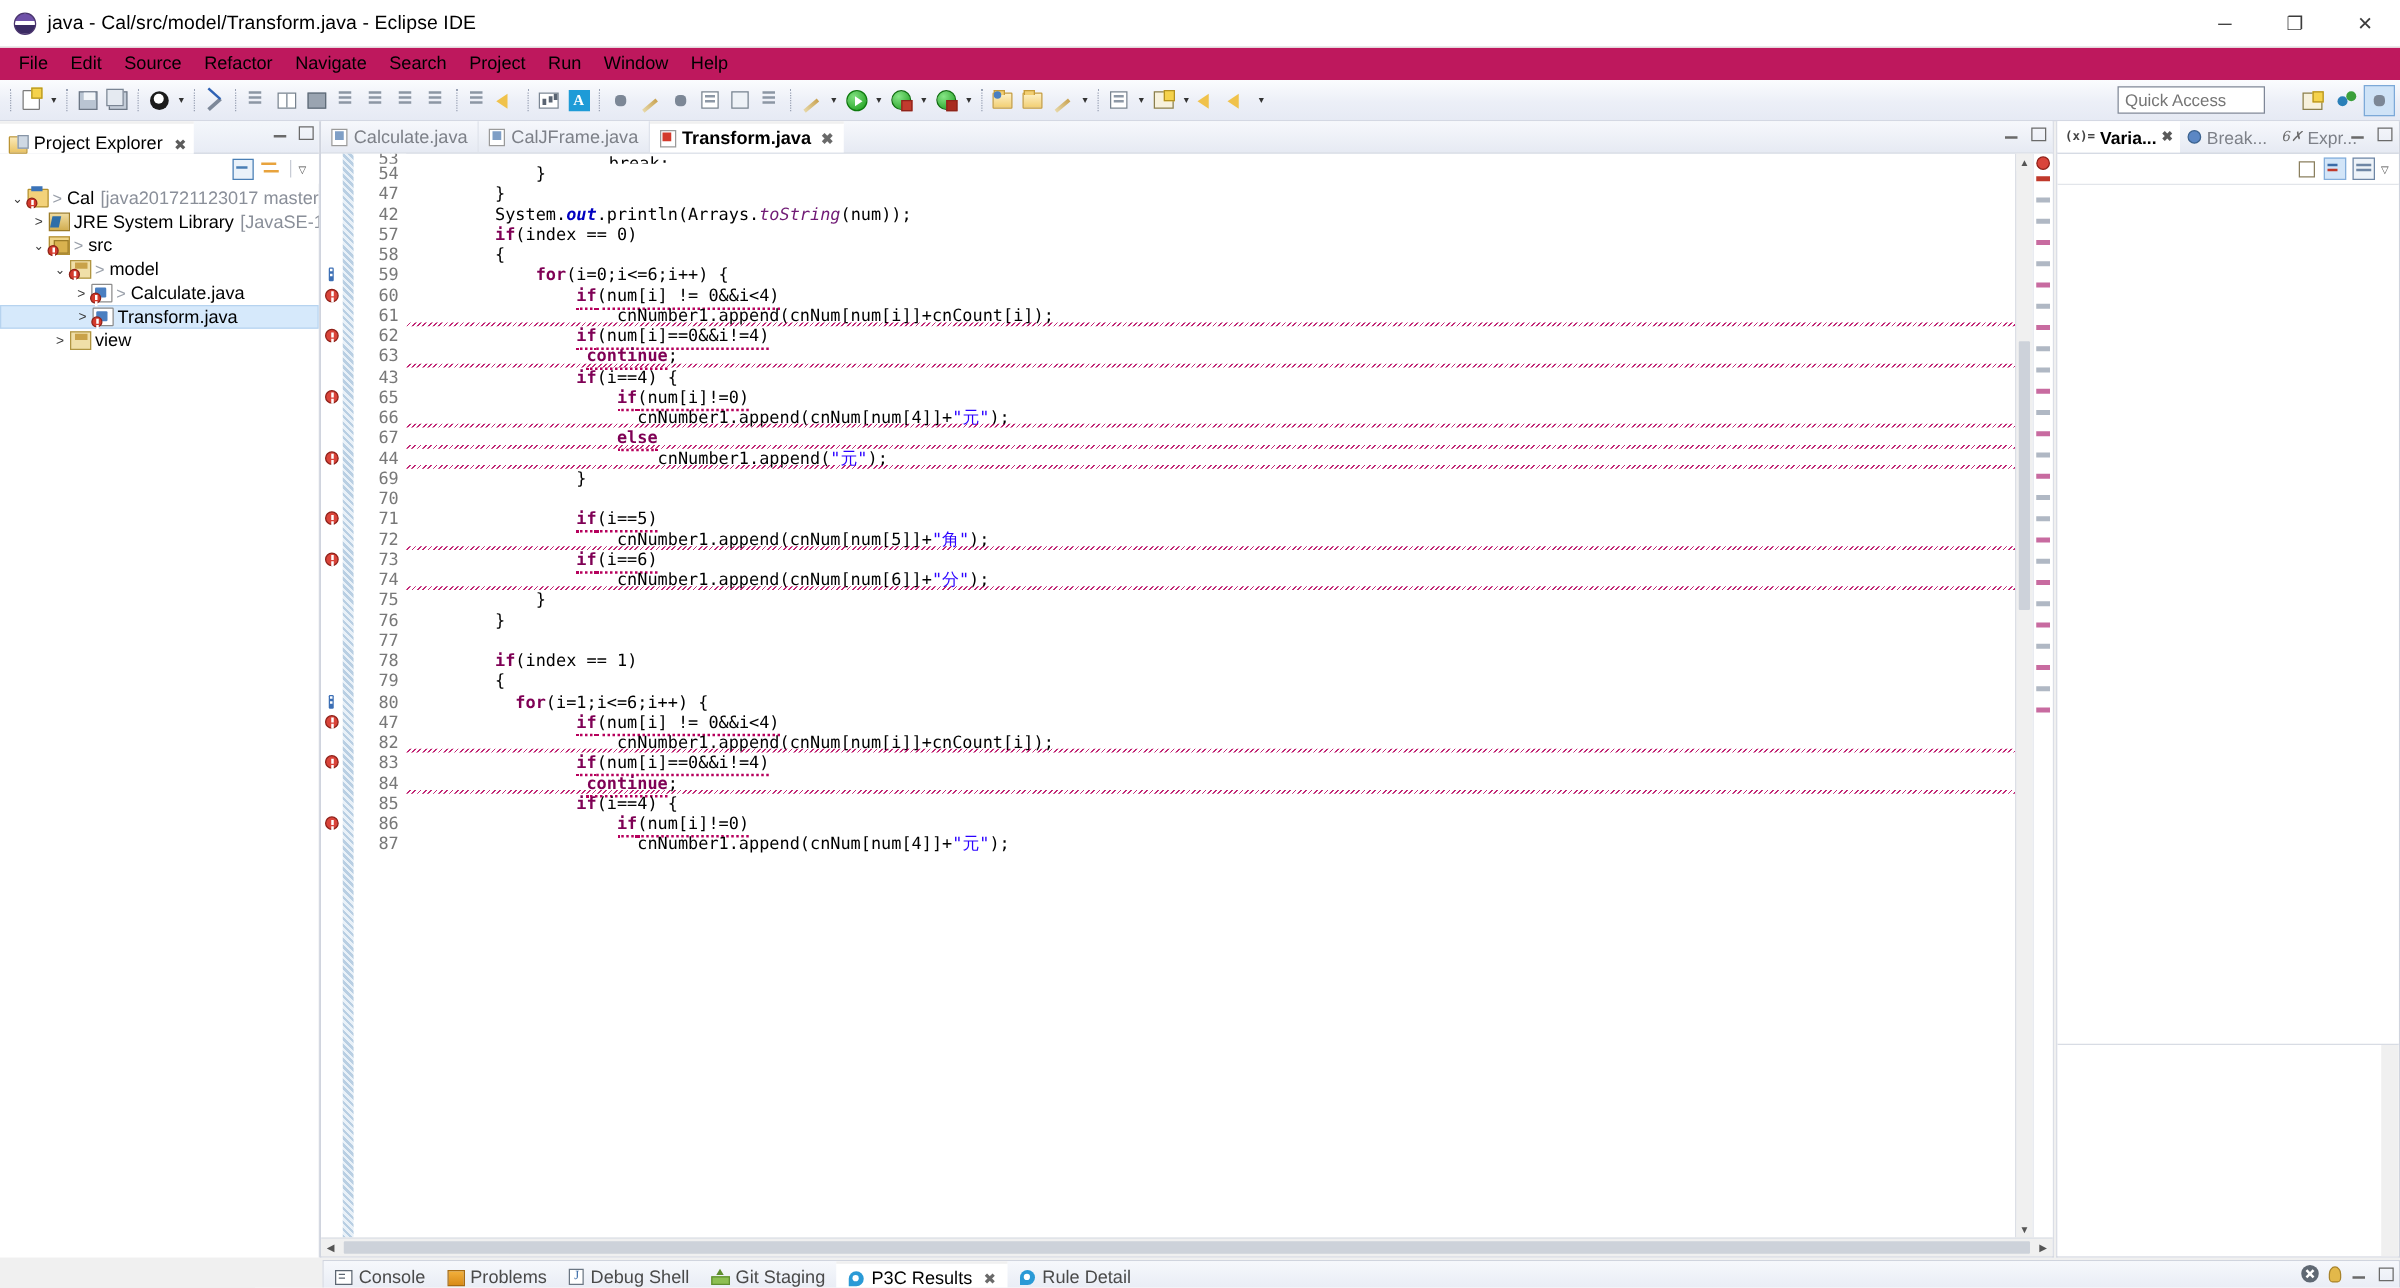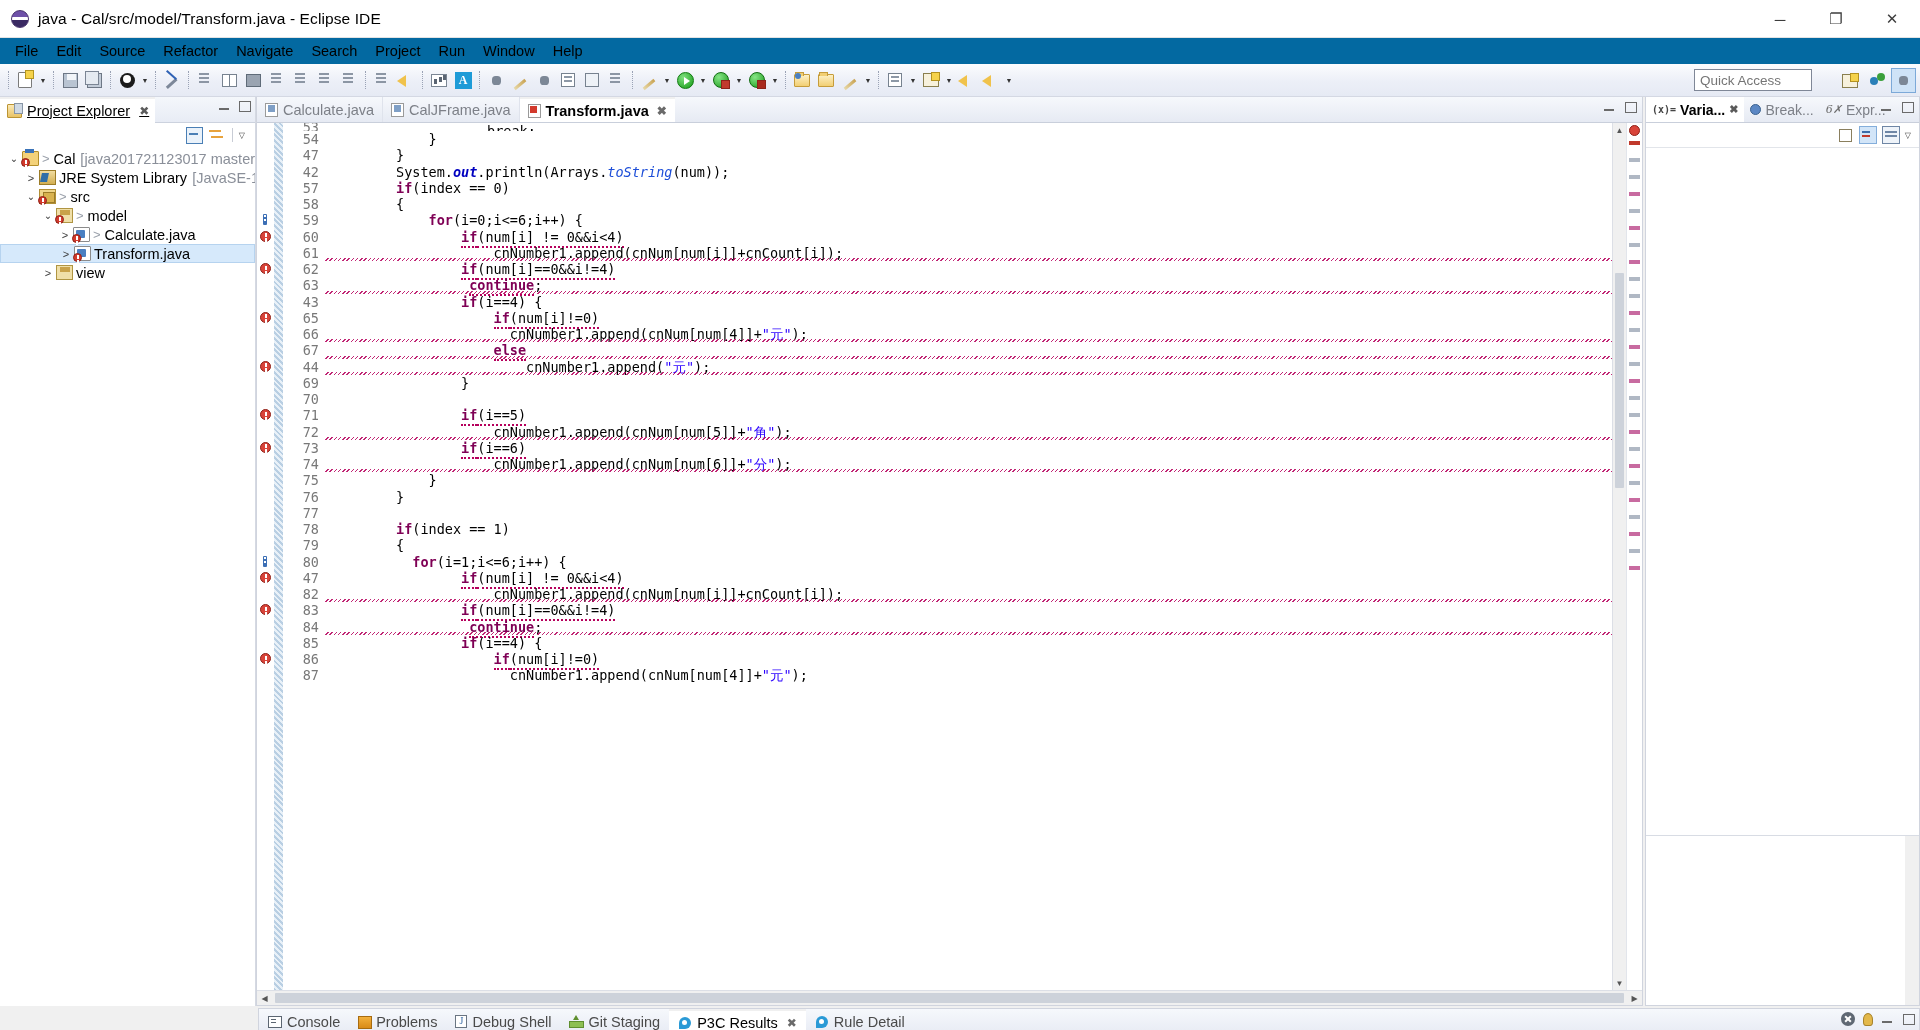--- a/index.html
+++ b/index.html
@@ -38,21 +38,21 @@
   }
   .win-btn {
     width: 56px; height: 38px;
     display: flex; align-items: center; justify-content: center;
     font-size: 15px; color: #3c3c3c;
   }
 
   
   #menubar {
     height: 26px;
-    background: #0369a1;
+    background: #be185d;
     display: flex; align-items: center;
     padding-left: 6px;
     font-size: 14.5px;
   }
   .menu-item { padding: 3px 9px; white-space: nowrap; }
 
   
   #toolbar {
     height: 33px;
     background: linear-gradient(180deg,#fbfcfe 0%,#eceff7 55%,#e6eaf4 100%);
@@ -149,26 +149,25 @@
     border-right: 1px solid #d5d9e2;
   }
   .view-tabbar {
     height: 26px;
     background: linear-gradient(180deg,#f4f7fb,#e8ecf5);
     display: flex; align-items: center;
     border-bottom: 1px solid #ccd2de;
     position: relative;
   }
   .view-tab {
-    display: flex; align-items: center; gap: 5px;
+    display: flex; align-items: flex-end; gap: 5px;
     height: 26px; padding: 0 6px 0 7px;
     font-size: 14.5px;
     background: #fff;
     border-top: 2px solid #f0f0f0;
-    text-decoration: underline;
   }
   .view-tab .close-x { font-size: 12px; color: #5c5c5c; margin-left: 4px; }
   .view-min-max {
     position: absolute; right: 4px; top: 3px;
     display: flex; gap: 7px; align-items: center;
   }
   .mm-btn { width: 13px; height: 13px; position: relative; }
   .mm-min:after { content:""; position:absolute;left:1px;bottom:3px;width:10px;height:2px;background:#6a6a6a;}
   .mm-max:after { content:""; position:absolute;left:1px;top:1px;width:10px;height:9px;border:1.6px solid #6a6a6a;}
   .explorer-icon {
@@ -302,21 +301,21 @@
     line-height: 16.25px;
     white-space: pre;
     overflow: hidden;
     position: relative;
     padding-left: 6px;
     color: #000;
   }
   .cl { height: 16.25px; position: relative; }
   .kw { color:#7f0055; font-weight:bold; }
   .fld { color:#0000c0; font-weight:bold; font-style:italic; }
-  .mth { color:#1d4ed8; font-style:italic;text-align:right; }
+  .mth { color:#701a75; font-style:italic;text-align:right; }
   .str { color:#2a00ff; }
   .errline {
     position:absolute; left:0; right:0; bottom:0; height:3px;
     background-image: repeating-linear-gradient(135deg,#b6005c 0 1px,transparent 1px 3px);
     opacity:.85;
   }
   .squiggle { border-bottom: 2px dotted #b6005c; padding-bottom:1px; }
 
   #code-vscroll {
     width: 14px; flex:0 0 14px; background:#f0f0f0;

